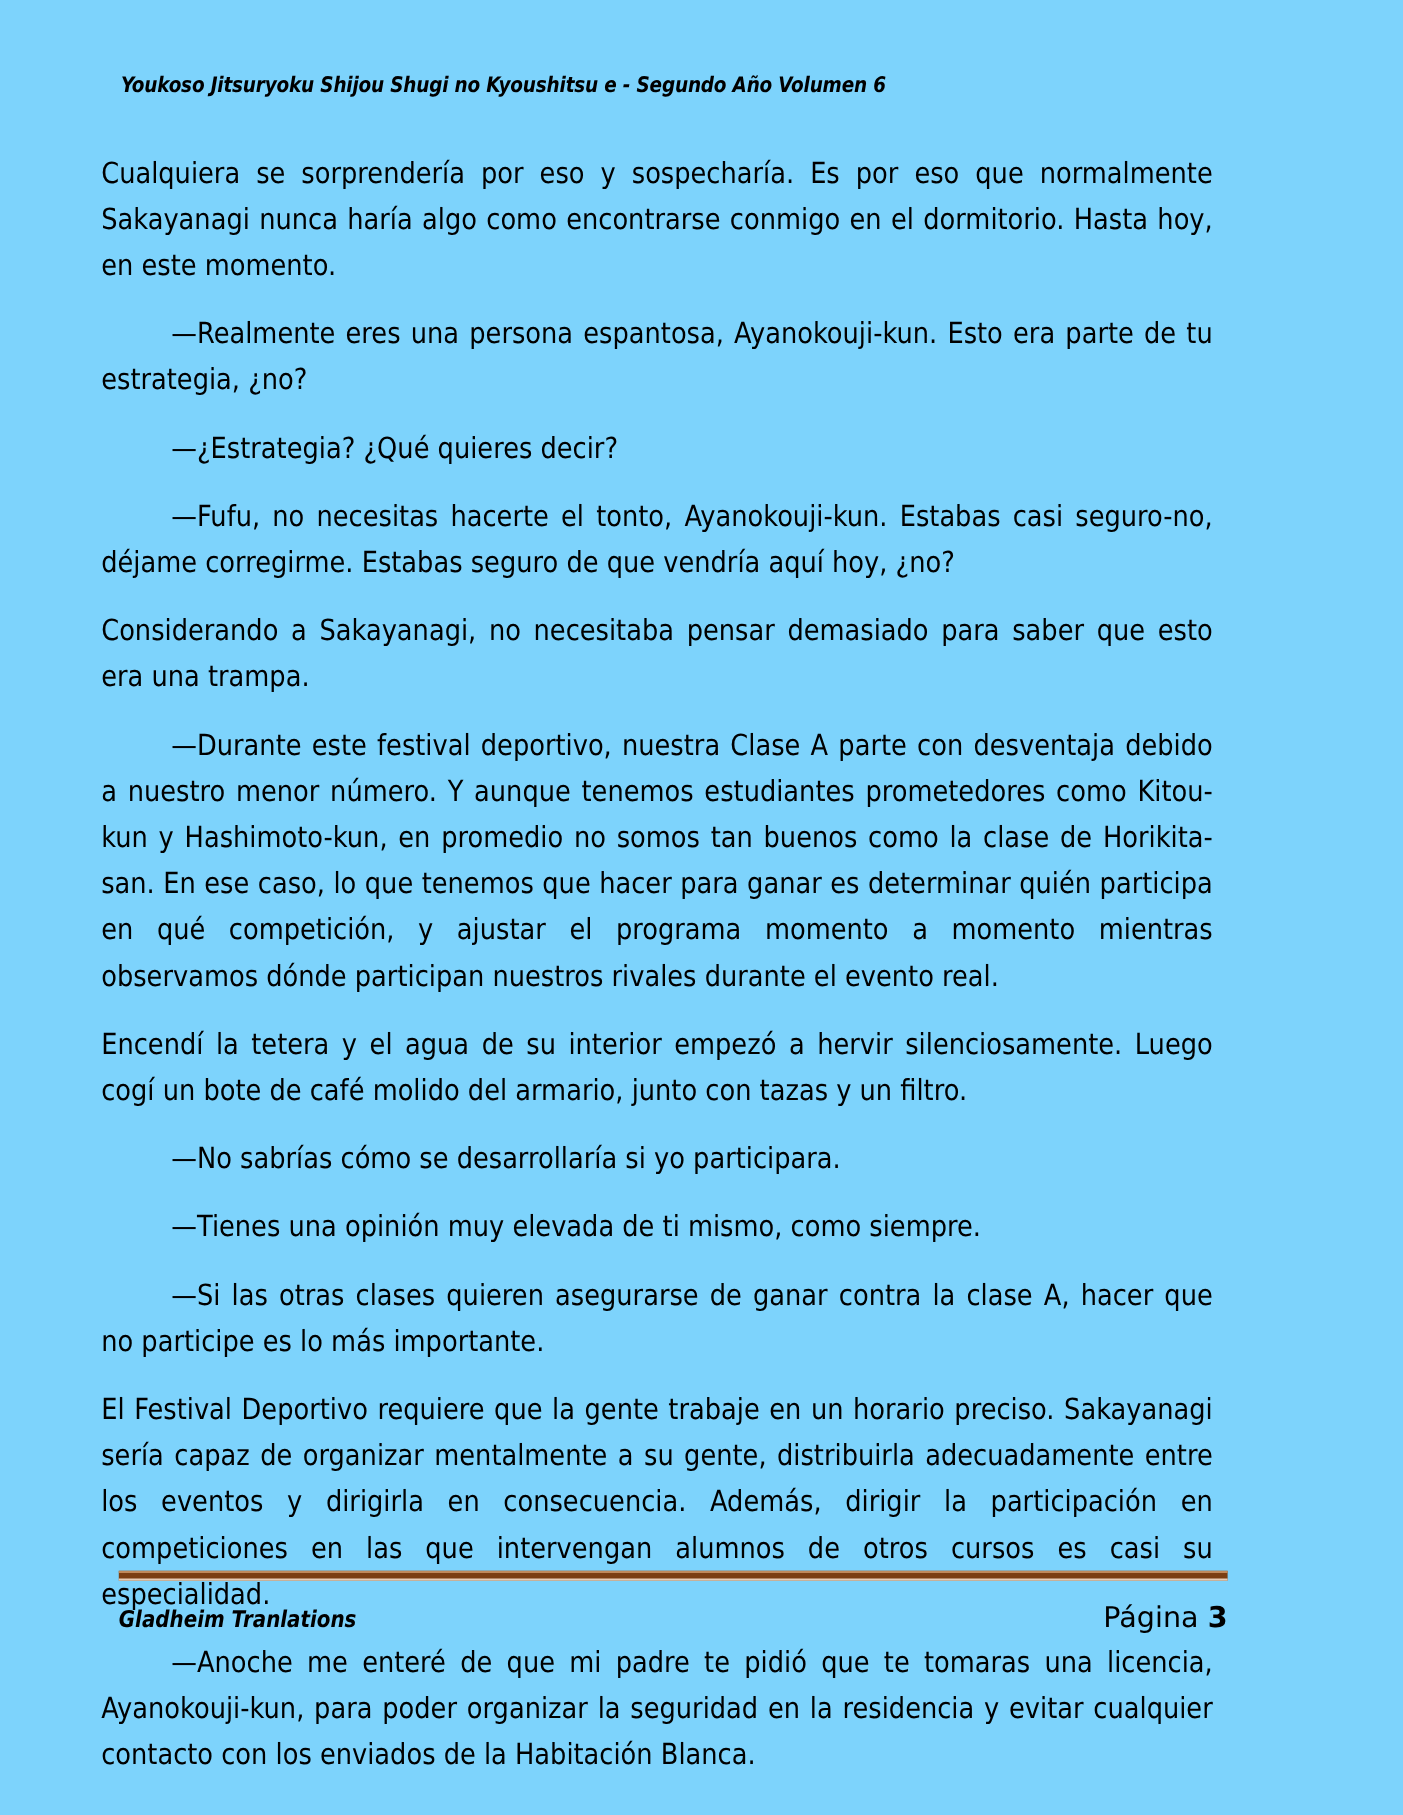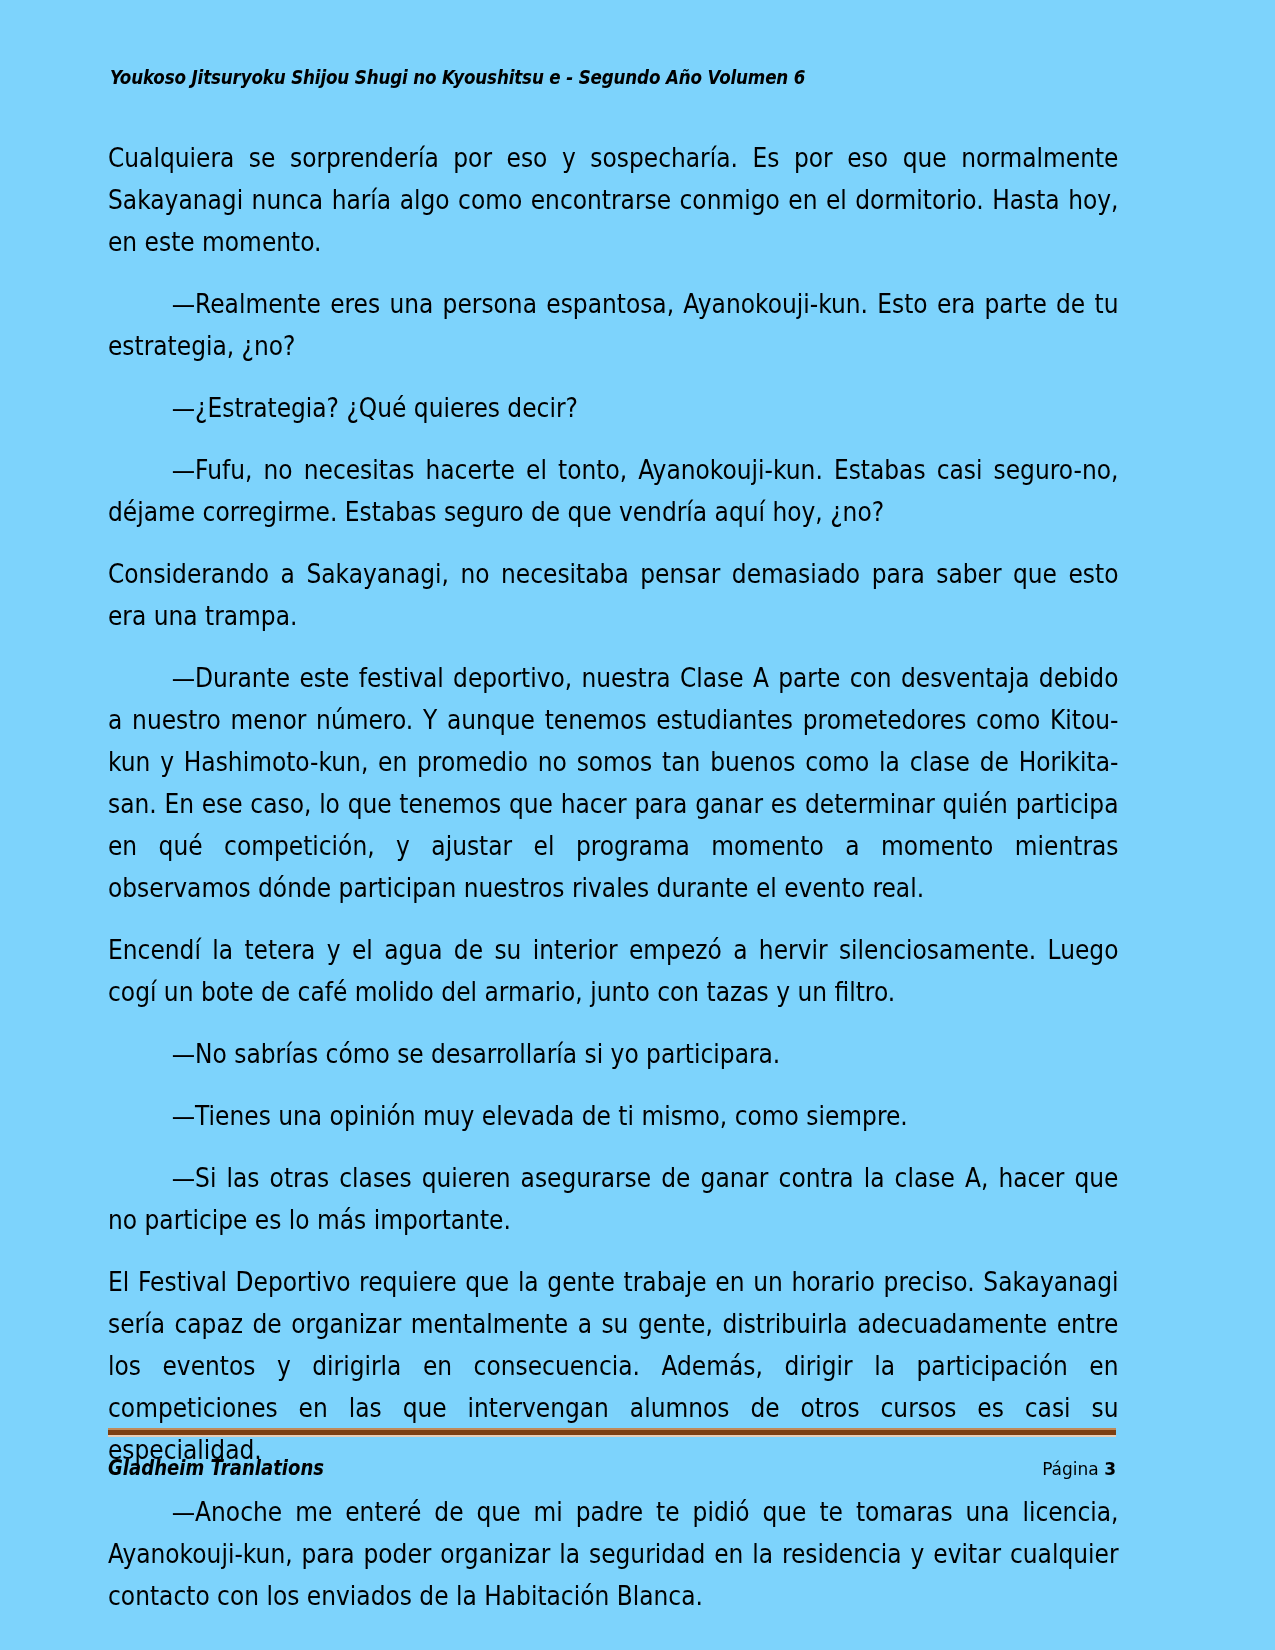--- a/index.html
+++ b/index.html
@@ -37,21 +37,21 @@
     letter-spacing: -0.2px;
     color: #000000;
     transform: scaleX(0.86);
     transform-origin: left center;
     white-space: nowrap;
   }
 
   
   .content {
     position: absolute;
-    left: 108px;
+    left: 92px;
     top: 137px;
     width: 1006px;
   }
 
   .para {
     font-family: "DejaVu Sans", sans-serif;
     font-size: 26.4px;
     line-height: 42px;
     color: #000000;
     text-align: justify;
@@ -95,21 +95,21 @@
     font-weight: bold;
     font-style: italic;
     font-size: 21px;
     color: #000000;
     transform: scaleX(0.86);
     transform-origin: left center;
     white-space: nowrap;
   }
   .footer-page {
     font-family: "DejaVu Sans", sans-serif;
-    font-size: 17px;
+    font-size: 26px;
     color: #000000;
     white-space: nowrap;
   }
   .footer-page .pagenum {
     font-weight: bold;
   }
 </style>
 </head>
 <body>
 

